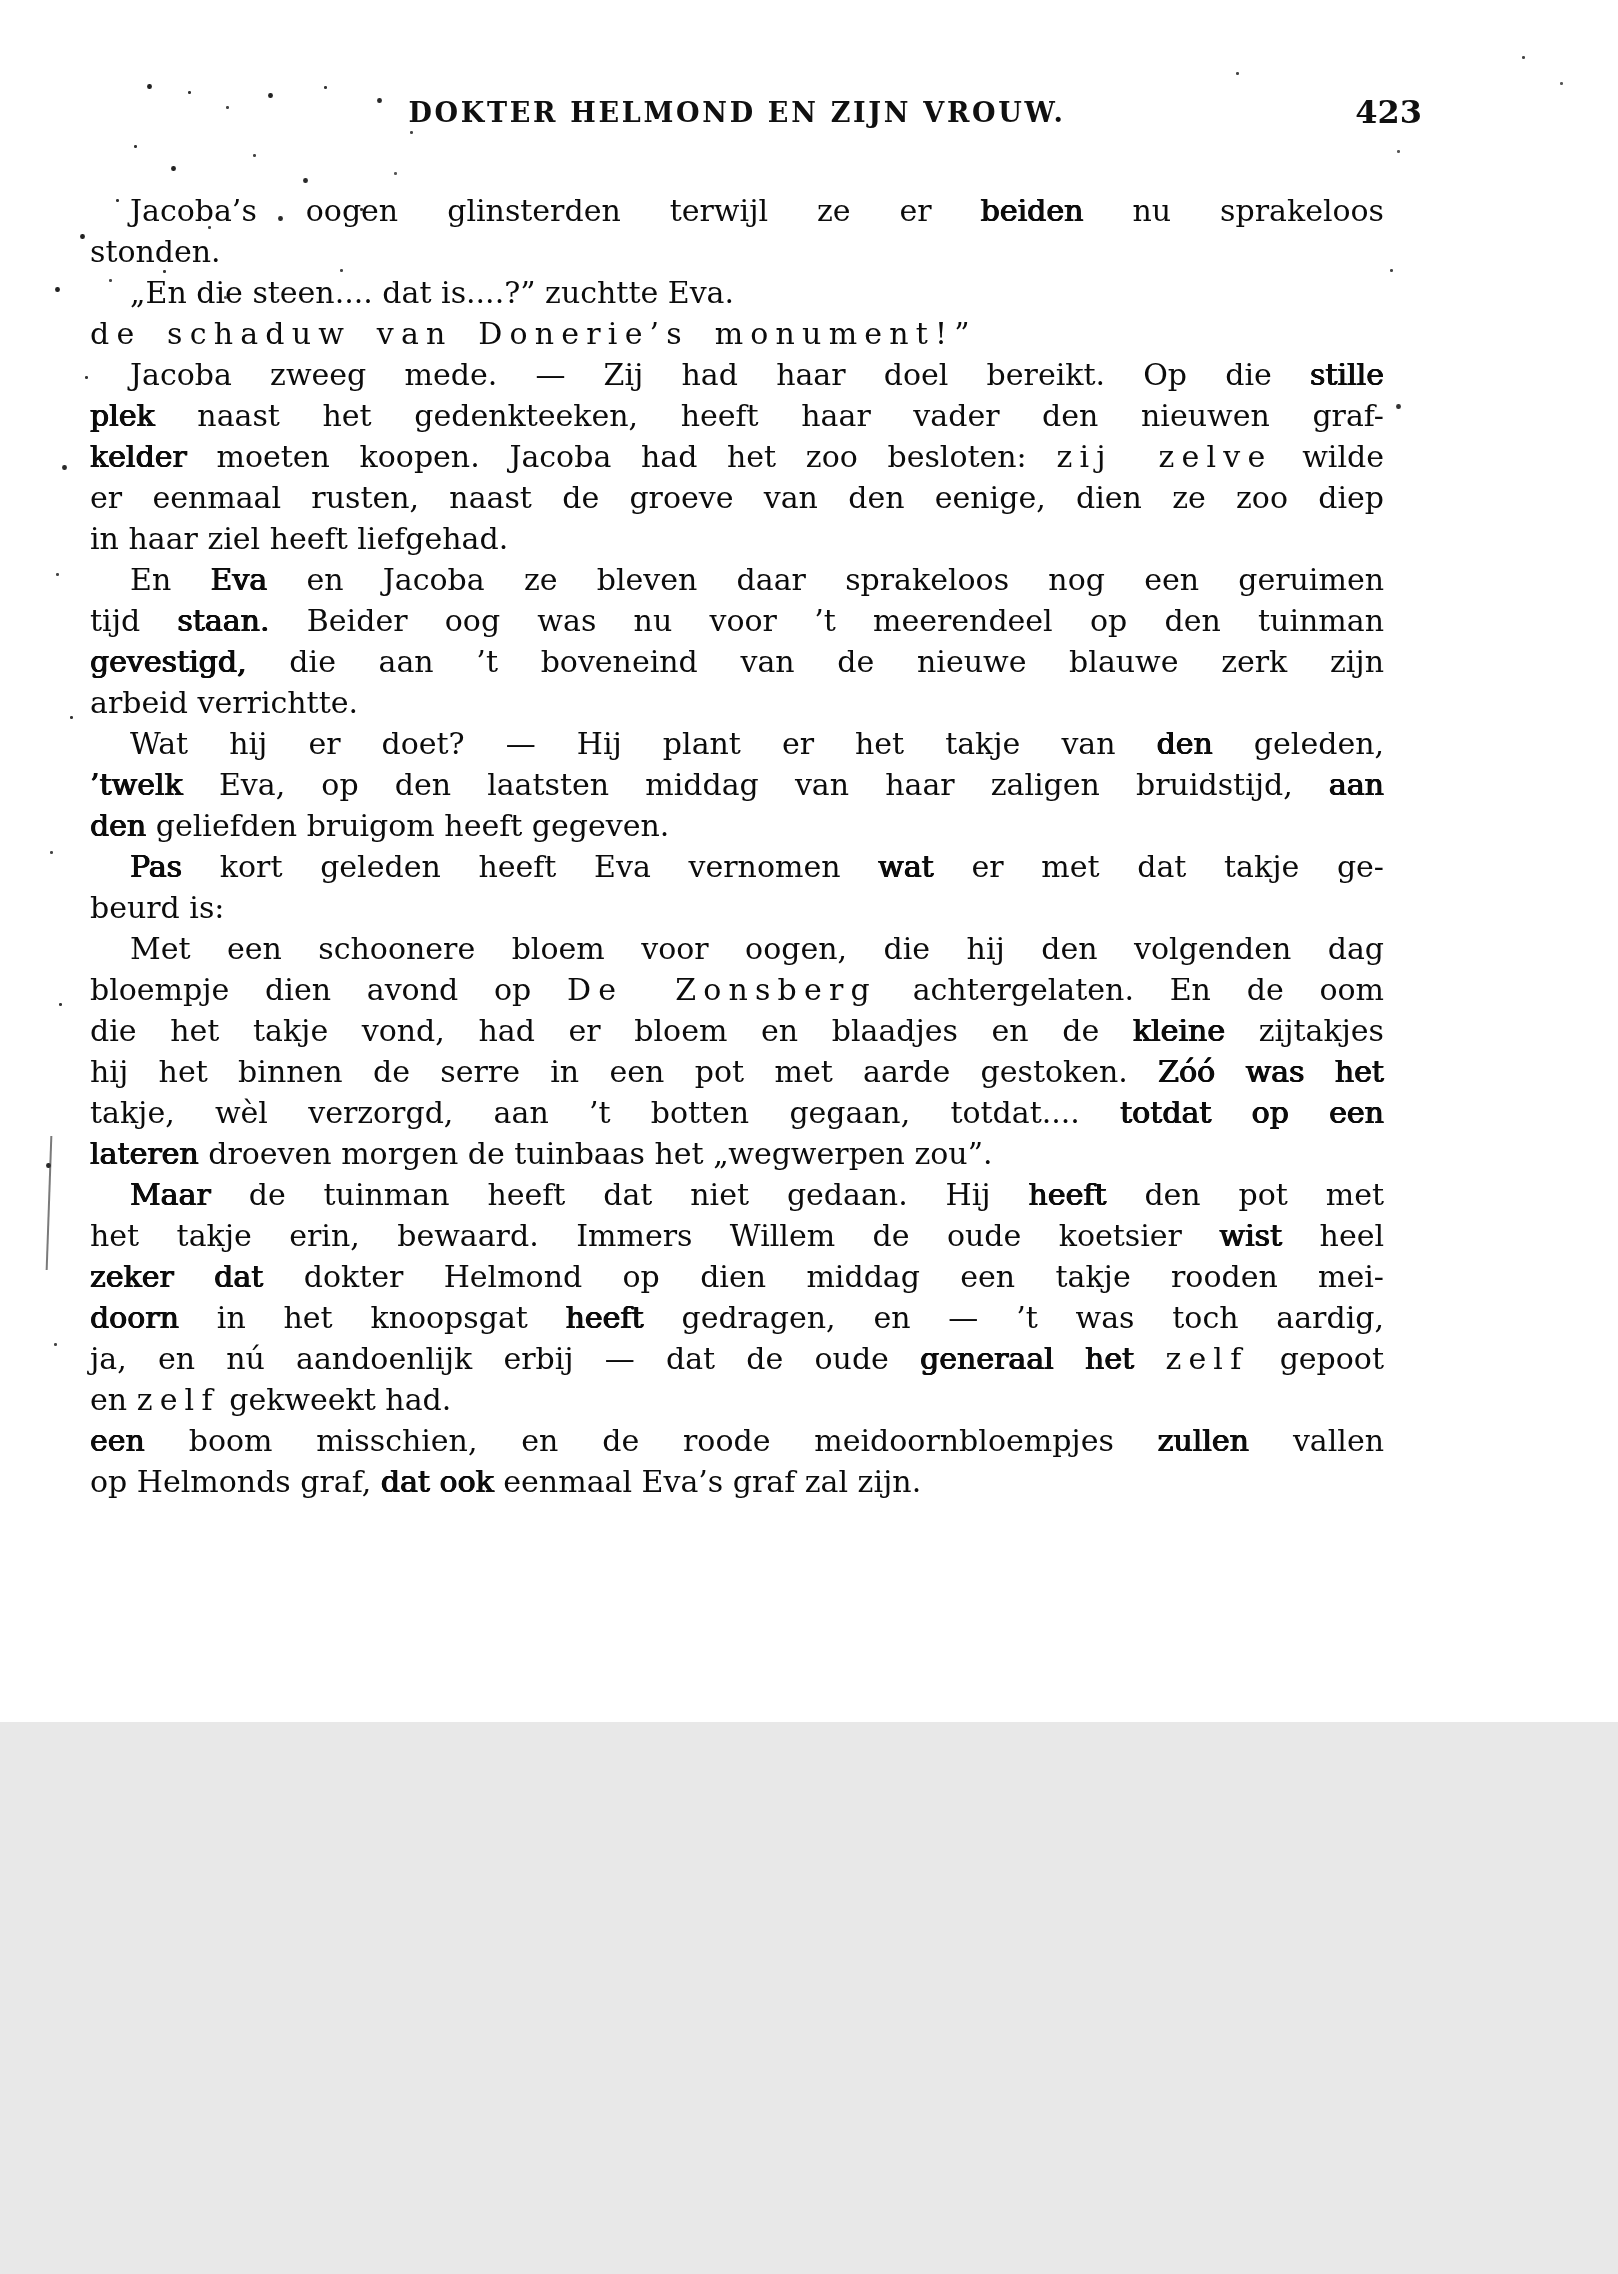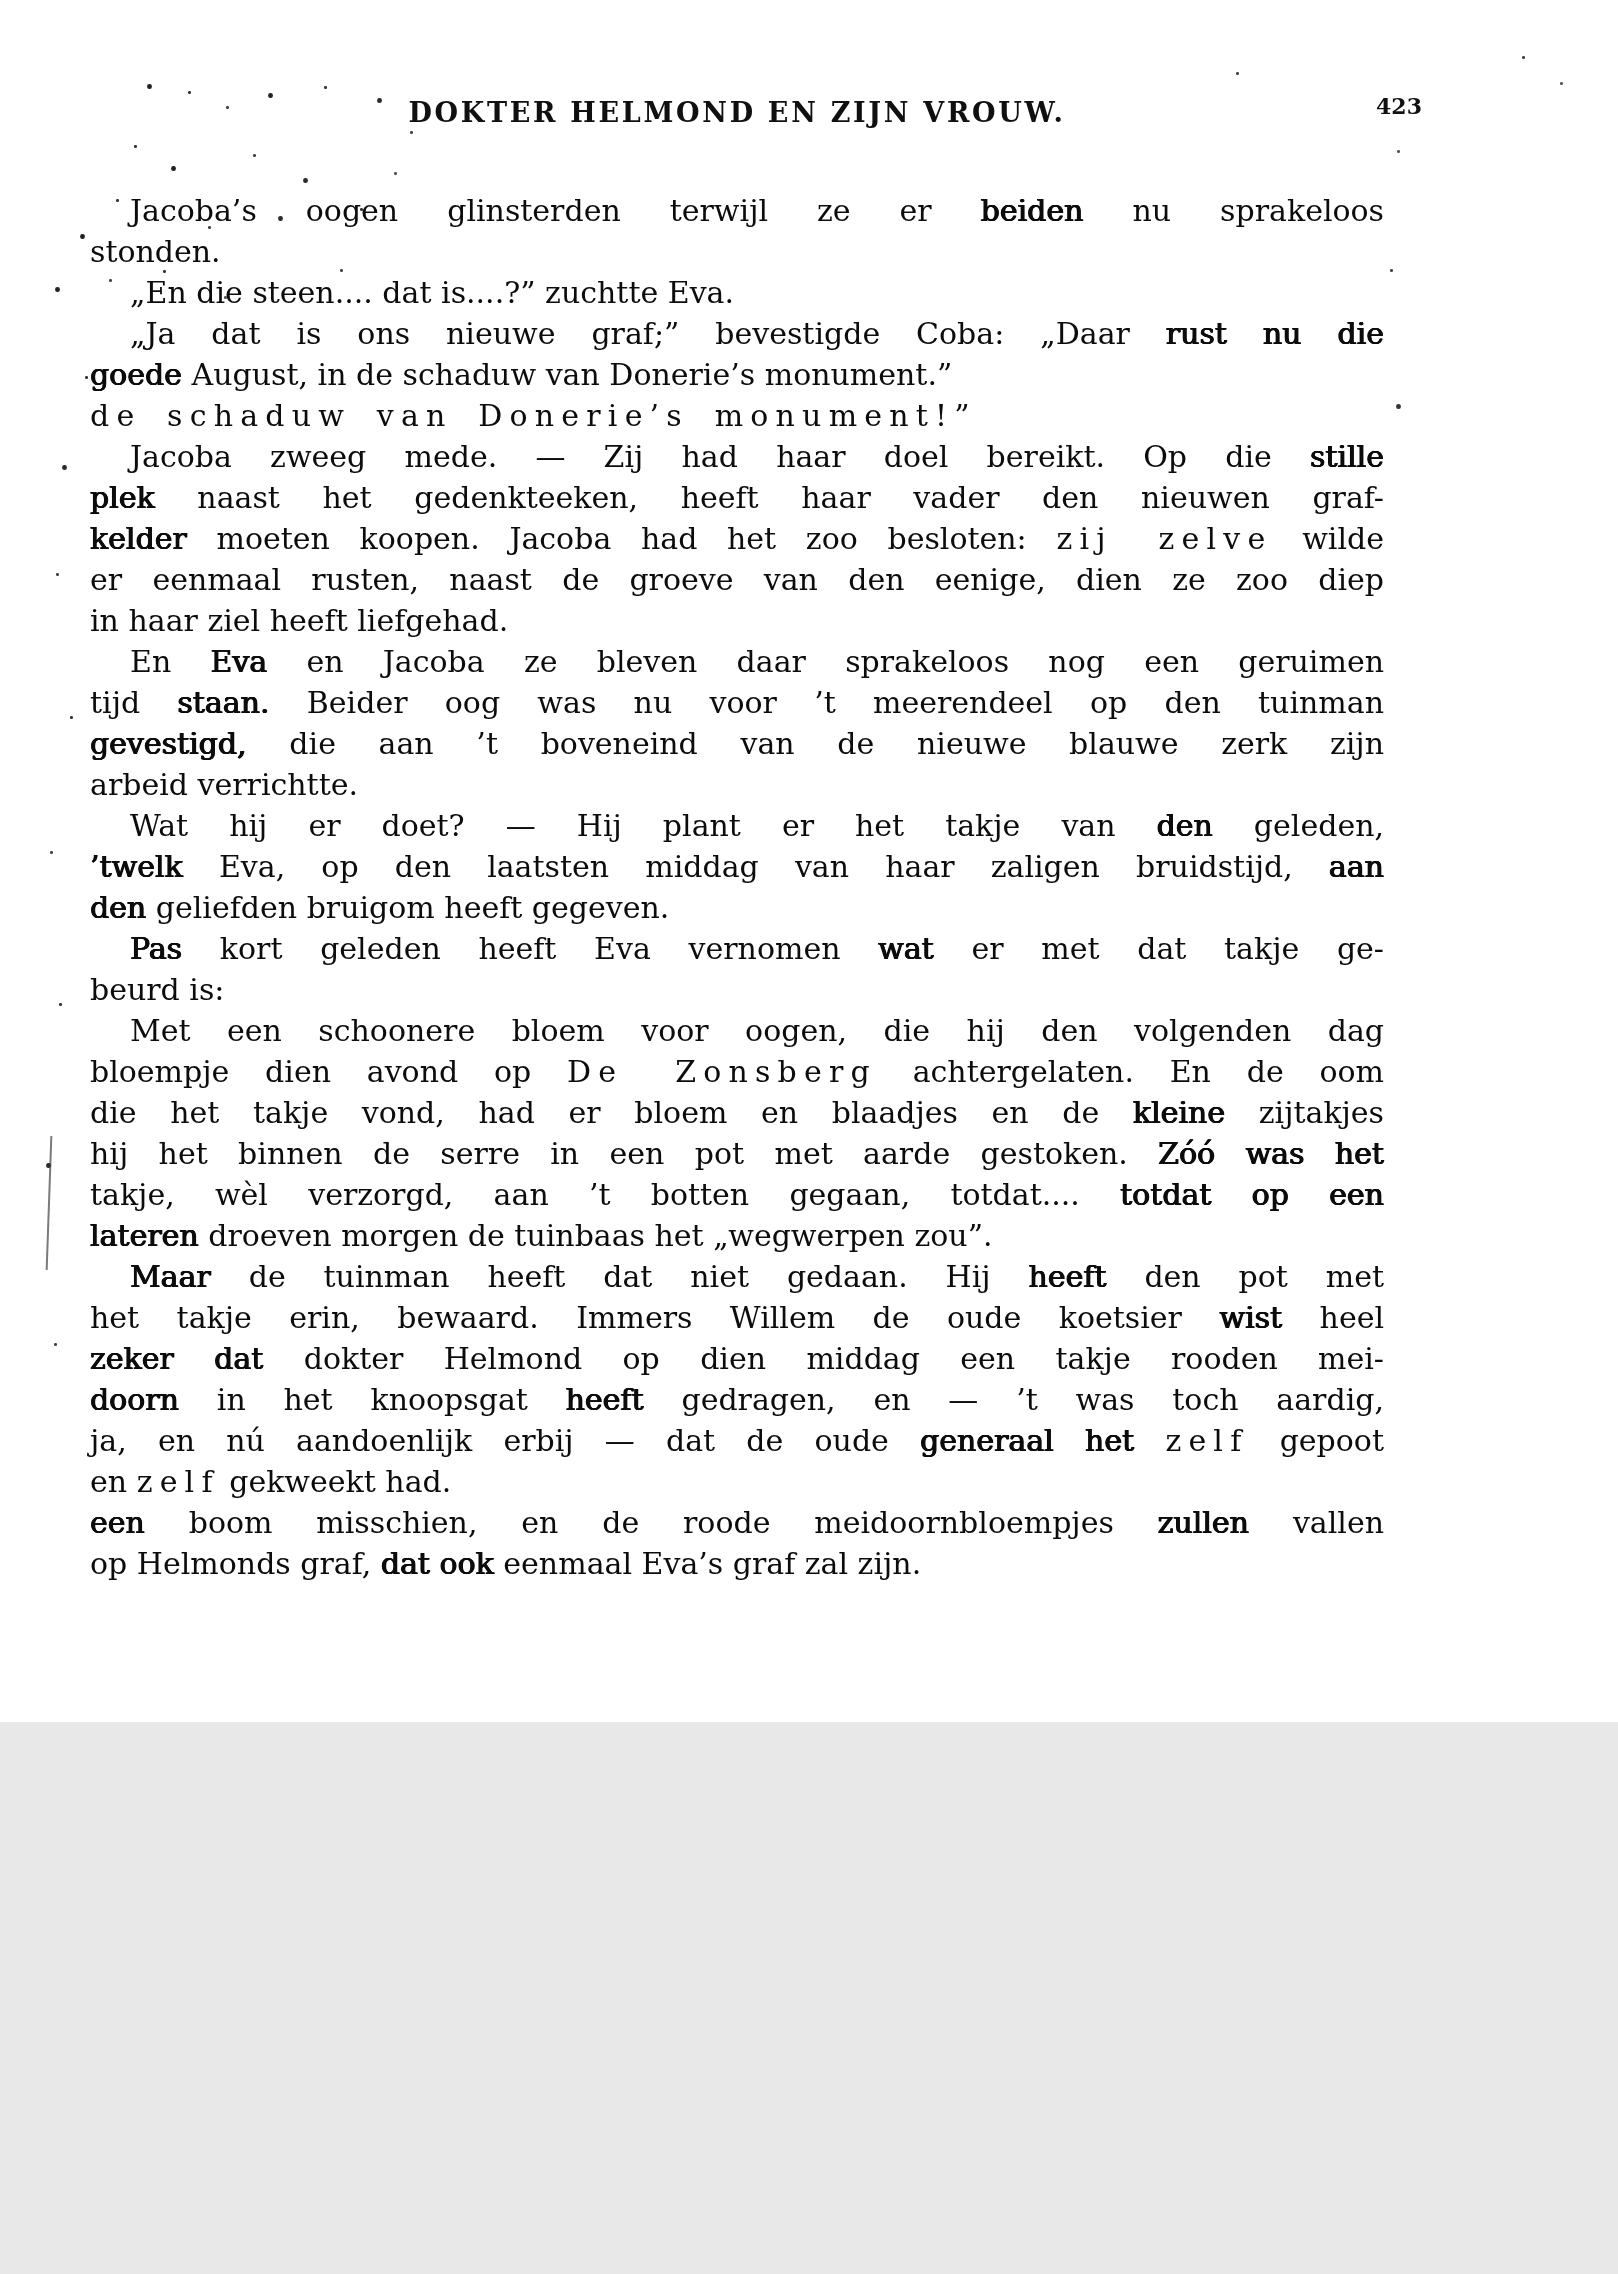--- a/index.html
+++ b/index.html
@@ -14,21 +14,21 @@
   }
   
   #header-title{
     position:absolute;left:90px;top:97px;width:1294px;
     text-align:center;
     font-size:27px;font-weight:bold;letter-spacing:2.7px;
     color:#101010;
   }
   #page-number{
     position:absolute;top:93px;right:240px;
-    font-size:22px;font-weight:bold;
+    font-size:32px;font-weight:bold;
     color:#101010;
   }
   
   #text-block{
     position:absolute;left:90px;top:190px;width:1294px;
     font-size:30px;font-weight:normal;line-height:41px;
     color:#0c0c0c;
   }
   .para{margin:0;}
   .line{text-align:justify;}
@@ -77,24 +77,20 @@
 
   <div id="text-block">
       <div class="para">
         <div class="line just indent"><span>Jacoba’s oogen glinsterden terwijl ze er </span><span class="hv">beiden</span><span> nu sprakeloos</span></div>
         <div class="line last"><span>stonden.</span></div>
       </div>
       <div class="para">
         <div class="line last indent"><span>„En die steen.... dat is....?” zuchtte Eva.</span></div>
       </div>
       <div class="para">
-        <div class="line just indent"><span>„Ja dat is ons nieuwe graf;” bevestigde Coba: „Daar </span><span class="hv">rust nu die</span></div>
-        <div class="line last"><span class="hv">goede</span><span> August, in de schaduw van Donerie’s monument.”</span></div>
-      </div>
-      <div class="para">
         <div class="line last"><span class="sp">de schaduw van Donerie’s monument!”</span></div>
       </div>
       <div class="para">
         <div class="line just indent"><span>Jacoba zweeg mede. — Zij had haar doel bereikt. Op die </span><span class="hv">stille</span></div>
         <div class="line just"><span class="hv">plek</span><span> naast het gedenkteeken, heeft haar vader den nieuwen graf-</span></div>
         <div class="line just"><span class="hv">kelder</span><span> moeten koopen. Jacoba had het zoo besloten: </span><span class="sp">zij zelve</span><span> wilde</span></div>
         <div class="line just"><span>er eenmaal rusten, naast de groeve van den eenige, dien ze zoo diep</span></div>
         <div class="line last"><span>in haar ziel heeft liefgehad.</span></div>
       </div>
       <div class="para">

